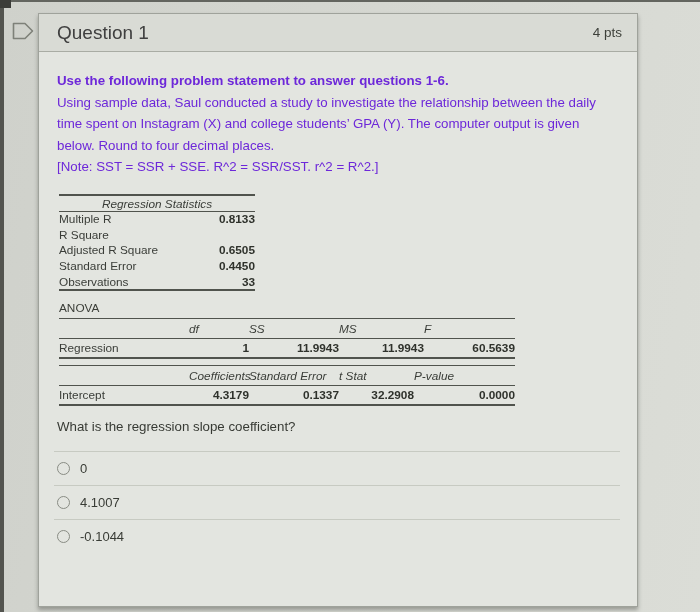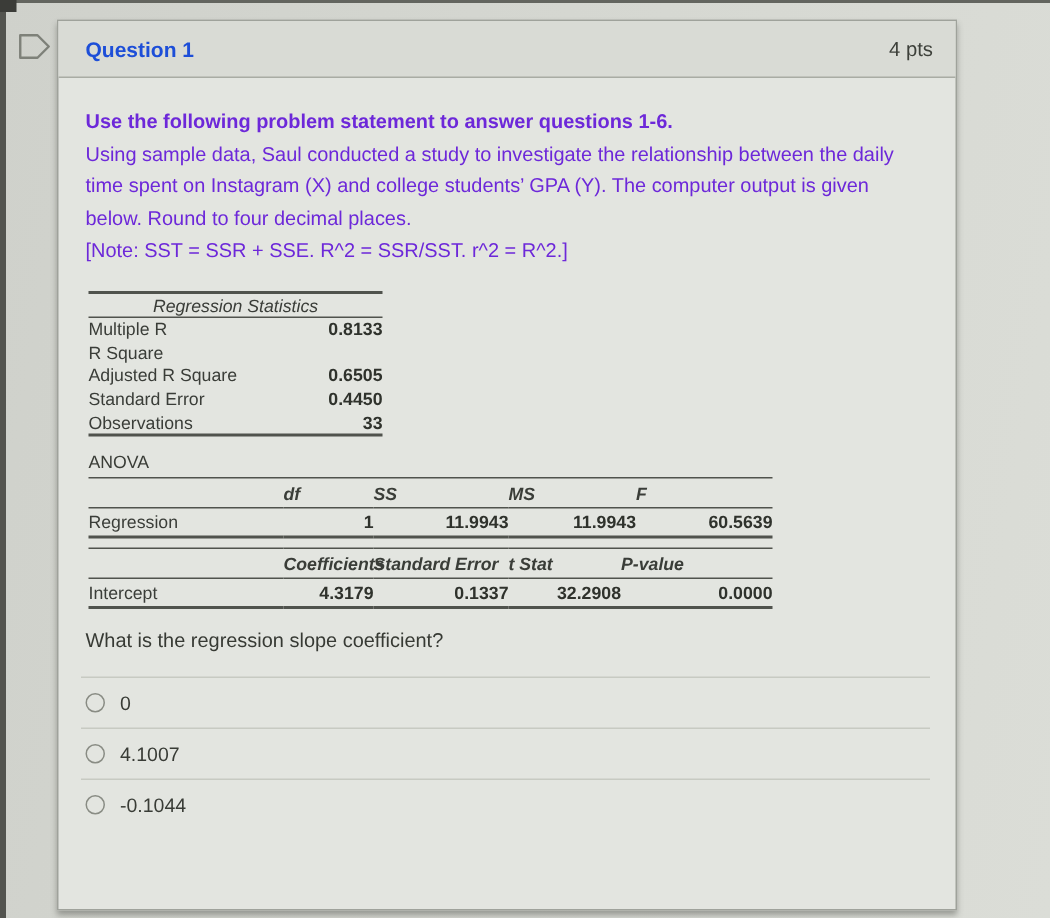--- a/index.html
+++ b/index.html
@@ -23,21 +23,21 @@
     background: #e3e5e0;
     border: 1px solid #9fa29b;
     box-shadow: 0 3px 4px rgba(75, 77, 71, 0.45);
   }
   .qheader {
     height: 38px; background: #d9dbd5;
     border-bottom: 1px solid #a9aca4;
     display: flex; align-items: center; justify-content: space-between;
     padding: 0 15px 0 18px;
   }
-  .qtitle { font-weight: bold; font-size: 14px; color: #1d4ed8; }
+  .qtitle { font-weight: normal; font-size: 19px; color: #404040; }
   .qpts   { font-size: 13.5px; color: #3d403a; }
 
   .qbody { padding: 18px 18px 0 18px; }
 
   .prompt p { margin: 0; font-size: 13.3px; line-height: 21.5px; color: #6d28d9; }
   .prompt .intro { font-weight: bold; }
 
   
   .regstats {
     margin: 16px 0 0 2px; width: 196px;
@@ -55,21 +55,21 @@
     border-bottom: 1.5px solid #50534d;
   }
   table.xl {
     width: 456px; margin-left: 2px; border-collapse: collapse;
     font-size: 11.8px; color: #3a3d38;
     border-bottom: 2.5px solid #50534d;
     table-layout: fixed;
   }
   table.coef { margin-top: 6px; border-top: 1.5px solid #50534d; }
   table.xl th {
-    font-style: italic; font-weight: bold; text-align: left;
+    font-style: italic; font-weight: normal; text-align: left;
     border-bottom: 1.2px solid #50534d; padding: 3px 0 2px 0;
   }
   table.xl td { padding: 2px 0; }
   table.xl .num { text-align: right; font-weight: bold; color: #2f322c; }
   table.coef tbody tr + tr td { border-top: 1px solid #50534d; }
 
   
   .a-lbl { width: 130px; } .a-df { width: 60px; } .a-ss { width: 90px; } .a-ms { width: 85px; } .a-f { width: 91px; }
   th.a-df { padding-left: 19px; } th.a-ss { padding-left: 40px; } th.a-ms { padding-left: 32px; } th.a-f { padding-left: 39px; }
   td.a-df { padding-right: 4px; } td.a-ss { padding-right: 5px; } td.a-ms { padding-right: 5px; }

